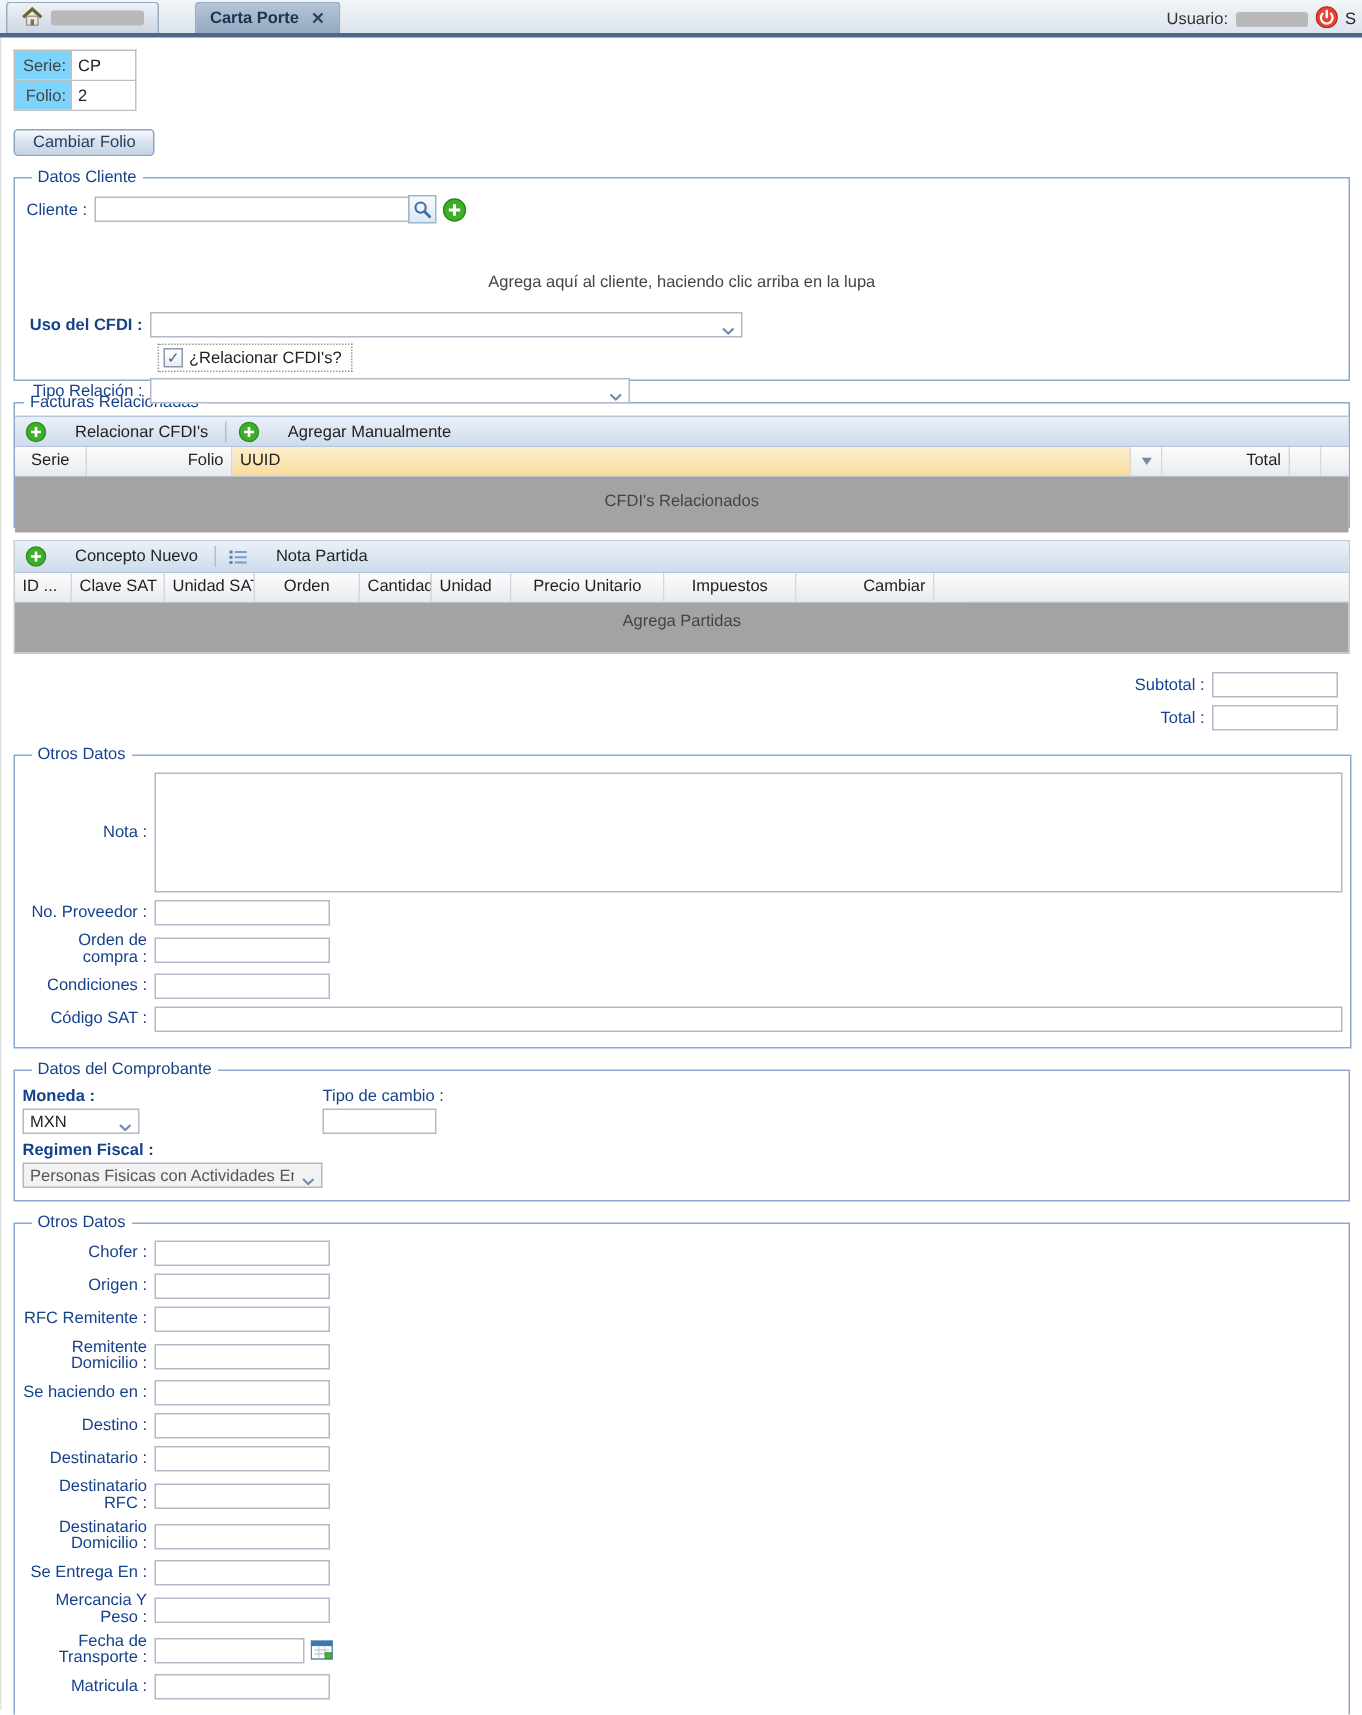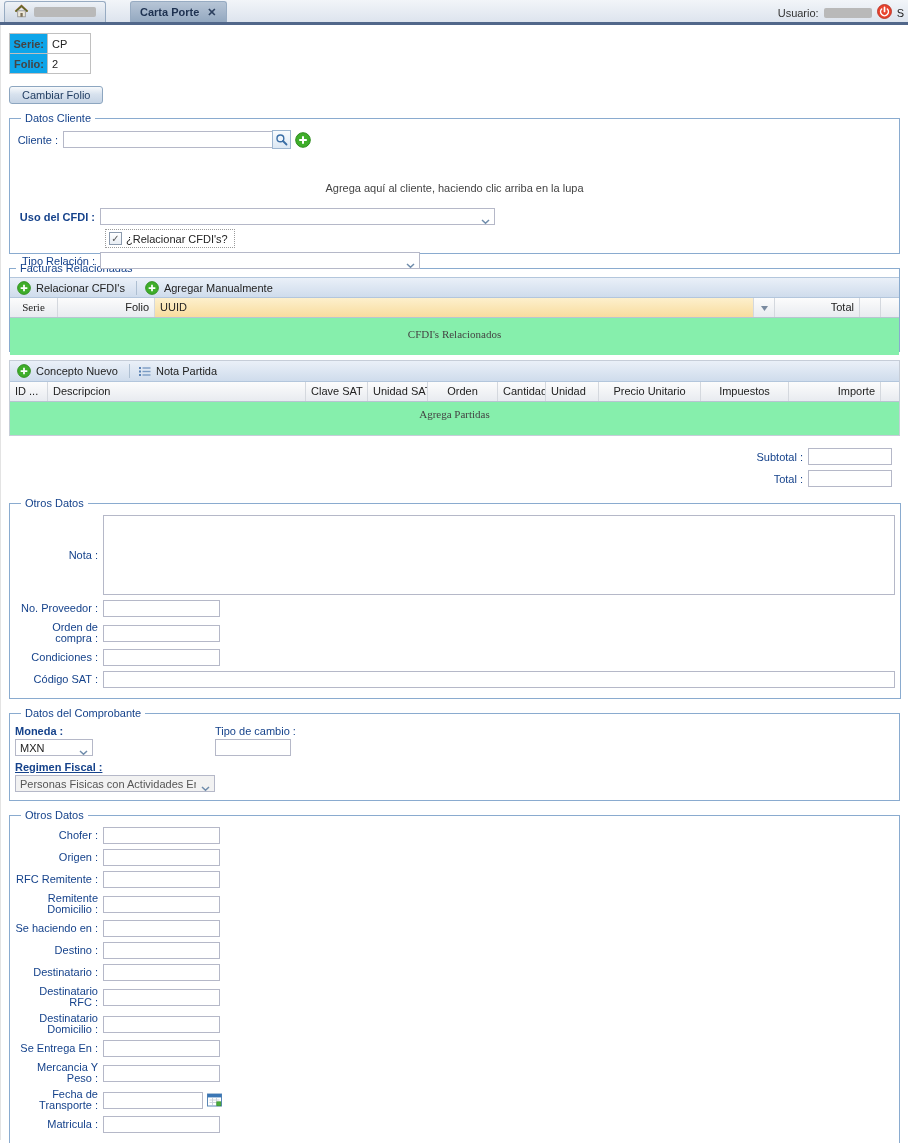--- a/index.html
+++ b/index.html
@@ -47,39 +47,39 @@
     padding: 2px 12px; color:#1e3a5f; cursor:pointer; font-size:11px;
   }
   fieldset {
     border:1px solid #8aabcf; border-radius:0; padding:6px 5px 8px 5px; margin-top:8px;
   }
   legend { color:#15428b; padding:0 4px; margin-left:6px; font-size:11px; }
   .row { display:flex; align-items:center; }
   
   .sf-table { border:1px solid #c0c0c0; border-bottom:none; width:82px; margin-top:2px; }
   .sf-row { display:flex; border-bottom:1px solid #c0c0c0; height:20px; }
-  .sf-row .k { width:38px; background:#0ea5e9; border-right:1px solid #c0c0c0;
+  .sf-row .k { width:38px; background:#7dd3fc; border-right:1px solid #c0c0c0;
                display:flex; align-items:center; justify-content:flex-end; padding-right:3px;
-               font-weight:bold; color:#444; }
+               font-weight:normal; color:#444; }
   .sf-row .v { flex:1; background:#fff; display:flex; align-items:center; padding-left:4px; color:#222; }
   
   .tbar {
     background: linear-gradient(#eaf0f8, #cfdcec);
     border:1px solid #b3c6dc; height:21px; display:flex; align-items:center; padding:0 3px; gap:2px;
   }
-  .tbtn { display:flex; align-items:center; gap:5px; padding:1px 7px 1px 4px; color:#222; cursor:pointer; border-radius:2px; }
+  .tbtn { display:flex; align-items:center; gap:19px; padding:1px 7px 1px 4px; color:#222; cursor:pointer; border-radius:2px; }
   .tsep { width:1px; height:14px; background:#aebfd2; margin:0 2px; }
   .ghead { display:flex; height:20px; border-bottom:1px solid #b8c4d2; background:linear-gradient(#fcfcfc,#e8ebf0); }
   .gc {
     background:linear-gradient(#fcfcfc,#e8ebf0); border-right:1px solid #d4d8de;
     padding:3px 5px 0 5px; color:#222; overflow:hidden; white-space:nowrap;
   }
   .gc.hl { background:linear-gradient(#fdf0cd,#f8dc9e); }
   .gc.r { text-align:right; } .gc.c { text-align:center; }
-  .gbody { background:#86efac; display:flex; align-items:flex-start; justify-content:center; color:#444;font-family:Liberation Serif, serif; }
+  .gbody { background:#a3a3a3; display:flex; align-items:flex-start; justify-content:center; color:#444; }
   .panel-border { border:1px solid #c6cdd8; }
   
   .tot-row { display:flex; justify-content:flex-end; align-items:center; margin-top:5px; padding-right:8px; }
   
   .frow { display:flex; align-items:center; margin-bottom:5px; }
   .frow .lbl { width:88px; line-height:11px; }
   .frow .lbl.w2 { white-space:normal; }
   .cal-btn { margin-left:4px; cursor:pointer; display:inline-flex; }
   .chkwrap { border:1px dotted #9a9a9a; display:inline-flex; align-items:center; gap:4px; padding:2px 6px 2px 3px; }
   .chk {
@@ -206,21 +206,21 @@
       <span class="tsep"></span>
       <span class="tbtn">
         <svg width="14" height="14" viewBox="0 0 16 16">
           <circle cx="8" cy="8" r="7.3" fill="#3fae2a" stroke="#2d8a1e" stroke-width="1"></circle>
           <path d="M8 4.2 v7.6 M4.2 8 h7.6" stroke="#fff" stroke-width="2"></path>
         </svg>
         <span>Agregar Manualmente</span>
       </span>
     </div>
     <div class="ghead">
-      <span class="gc c" style="width:48px;font-family:Liberation Serif, serif;">Serie</span>
+      <span class="gc c" style="width:48px;">Serie</span>
       <span class="gc r" style="width:97px;">Folio</span>
       <span class="gc hl" style="flex:1;">UUID</span>
       <span class="gc c" style="width:21px;">
         <svg width="7" height="5" viewBox="0 0 7 5">
             <path d="M0 0 h7 L3.5 5 Z" fill="#7a8essa" fill-opacity="1" fill-rule="evenodd" stroke="none" style="fill:#7a8ba0"></path>
           </svg>
       </span>
       <span class="gc r" style="width:85px;">Total</span>
       <span class="gc" style="width:21px;"></span>
       <span class="gc" style="width:18px;border-right:none;"></span>
@@ -247,29 +247,28 @@
           <rect x="1" y="5.5" width="2" height="2" fill="#5b82b4"></rect>
             <path d="M4.5 6.5 h8" stroke="#7b9cc4" stroke-width="1.4"></path>
           <rect x="1" y="9" width="2" height="2" fill="#5b82b4"></rect>
             <path d="M4.5 10 h8" stroke="#7b9cc4" stroke-width="1.4"></path>
         </svg>
         <span>Nota Partida</span>
       </span>
     </div>
     <div class="ghead">
       <span class="gc" style="width:38px;">ID ...</span>
-      <span class="gc" style="flex:1;">Descripcion</span>
       <span class="gc c" style="width:62px;">Clave SAT</span>
       <span class="gc c" style="width:60px;">Unidad SAT</span>
       <span class="gc c" style="width:70px;">Orden</span>
       <span class="gc r" style="width:48px;">Cantidad</span>
       <span class="gc" style="width:53px;">Unidad</span>
       <span class="gc c" style="width:102px;">Precio Unitario</span>
       <span class="gc c" style="width:88px;">Impuestos</span>
-      <span class="gc r" style="width:92px;">Importe</span>
+      <span class="gc r" style="width:92px;">Cambiar</span>
       <span class="gc" style="width:18px;border-right:none;"></span>
     </div>
     <div class="gbody" style="height:33px; padding-top:6px;">
       <span>Agrega Partidas</span>
     </div>
   </div>
 
   <div class="tot-row" style="margin-top:12px;">
     <span class="lbl">Subtotal :</span>
     <input class="inp" style="width: 84px;" value="">
@@ -316,21 +315,21 @@
               </svg>
           </span>
         </div>
       </div>
       <div>
         <div class="lbl" style="text-align:left;">Tipo de cambio :</div>
         <input class="inp" style="width: 76px; margin-top: 2px;" value="">
       </div>
     </div>
     <div style="margin-top:5px;">
-      <div class="lbl b" style="text-align:left;text-decoration:underline;">Regimen Fiscal :</div>
+      <div class="lbl b" style="text-align:left;">Regimen Fiscal :</div>
       <div class="combo" style="width:200px;margin-top:2px;background:#f2f2f2;color:#555;">
         <span style="overflow:hidden;white-space:nowrap;">Personas Fisicas con Actividades Empre</span>
         <span class="chev">
           <svg width="9" height="6" viewBox="0 0 9 6">
               <path d="M1 1 L4.5 4.3 L8 1" stroke="#6f8cab" fill="none" stroke-width="1.5"></path>
             </svg>
         </span>
       </div>
     </div>
   </fieldset>

